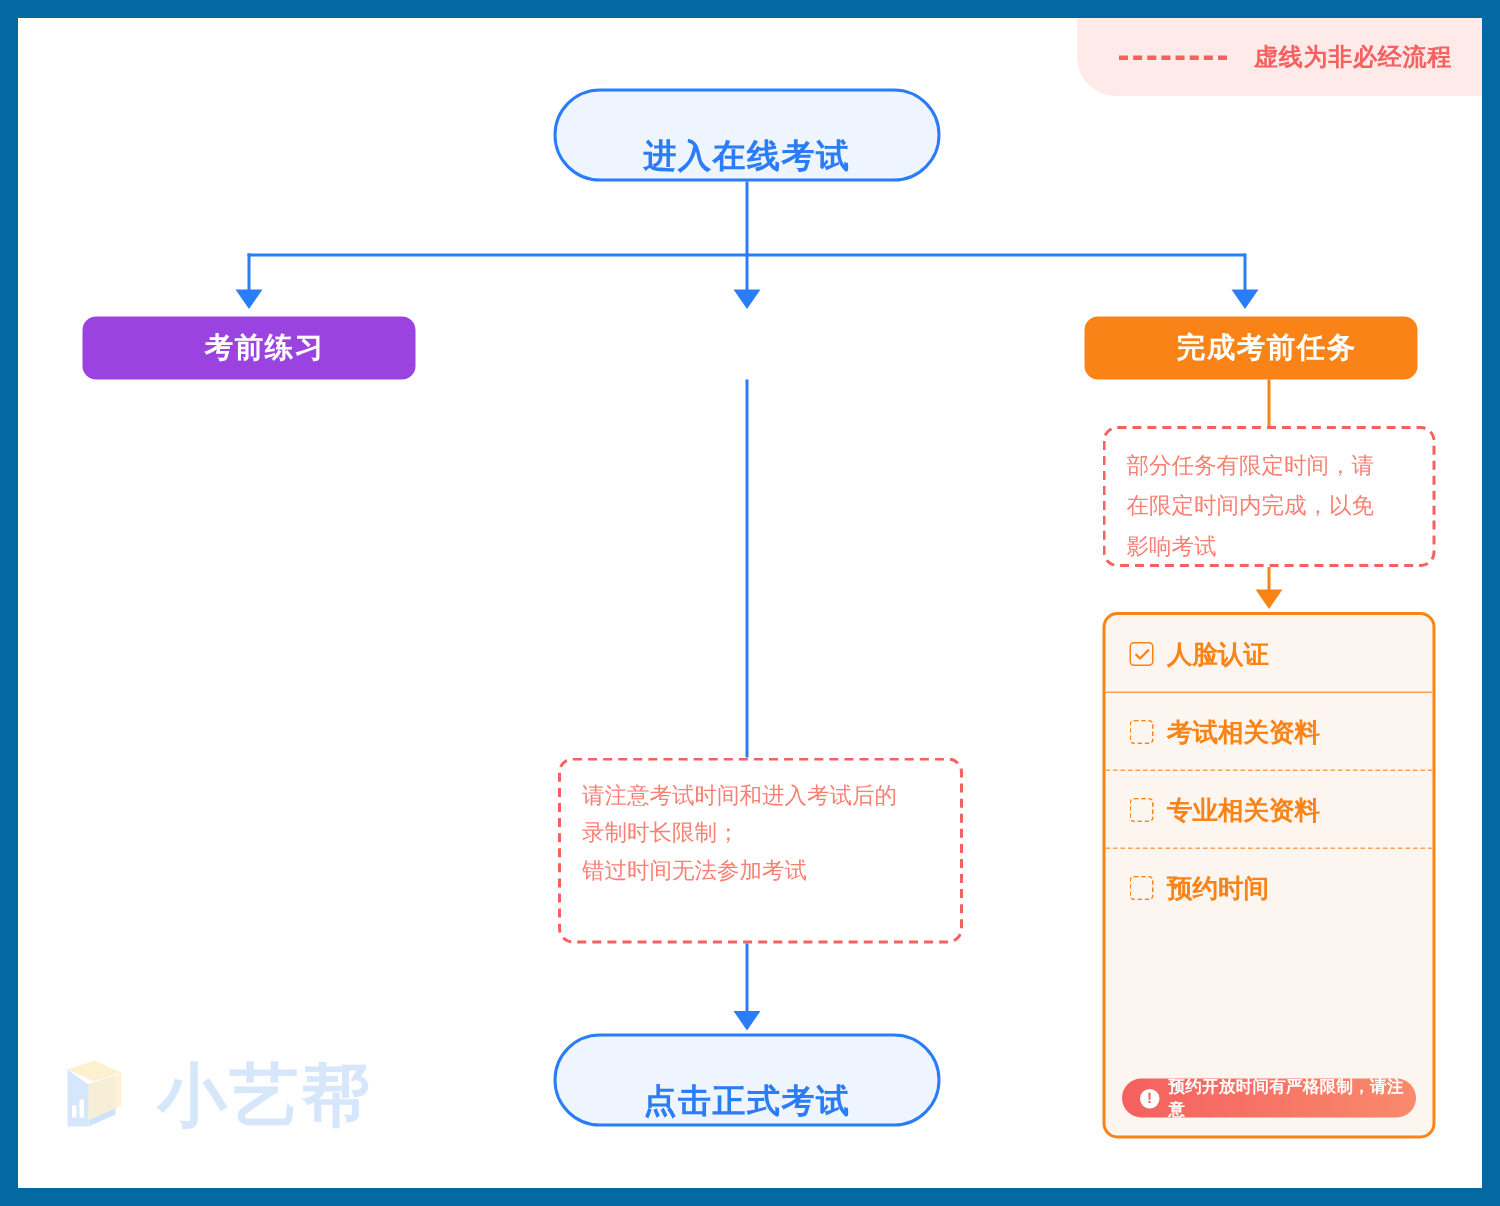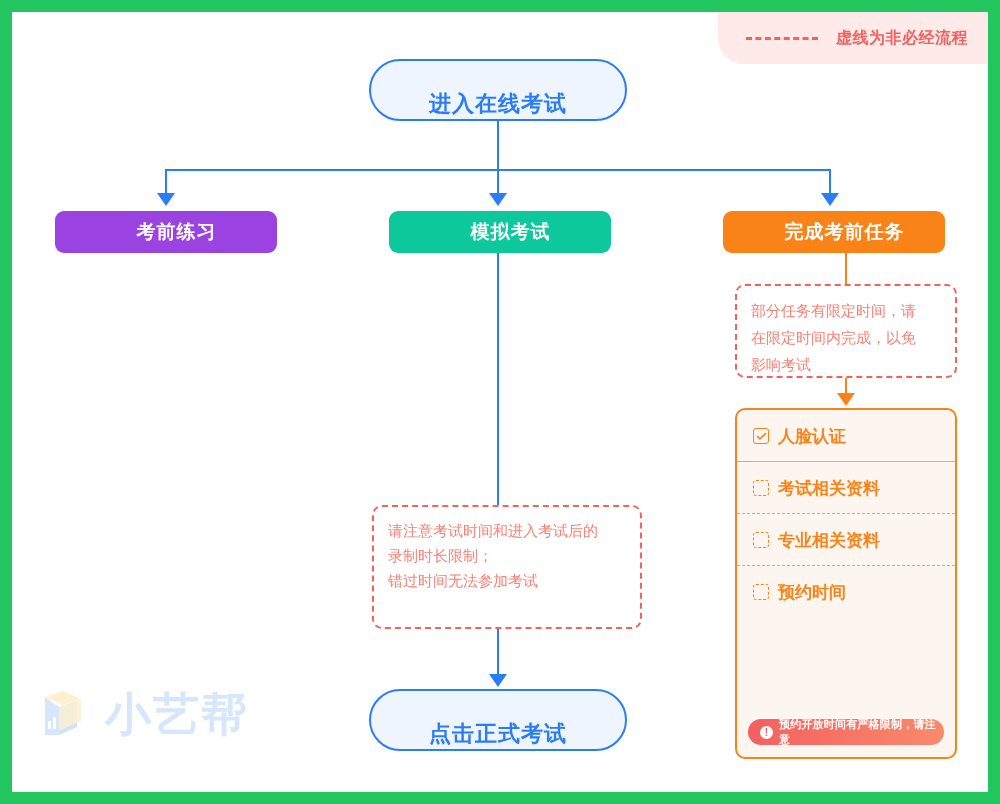--- a/index.html
+++ b/index.html
@@ -11,21 +11,21 @@
     height: 804px;
     background: #cfe3fb;
     font-family: "Liberation Sans", "DejaVu Sans", sans-serif;
     overflow: hidden;
   }
   #page {
     position: absolute;
     left: 0; top: 0;
     width: 1000px;
     height: 804px;
-    background: #22c55e;
+    background: #0369a1;
   }
   #canvas {
     position: absolute;
     left: 12px;
     top: 12px;
     width: 976px;
     height: 780px;
     background: #ffffff;
     overflow: hidden;
   }
@@ -249,21 +249,21 @@
     line-height: 13px;
     text-align: center;
     margin-right: 6px;
     flex: none;
   }
 
   
   #watermark {
     position: absolute;
     left: 25px;
-    top: 672px;
+    top: 688px;
     display: flex;
     align-items: center;
   }
   #watermark .wm-text {
     color: #d6e6fb;
     font-size: 46px;
     font-weight: bold;
     letter-spacing: 2px;
     margin-left: 12px;
   }
@@ -287,23 +287,20 @@
     <div class="line-h" style="left:153px; top:157px; width:665px;"></div>
     <div class="line-v" style="left:153px; top:157px; height:26px;"></div>
     <div class="line-v" style="left:485px; top:157px; height:26px;"></div>
     <div class="line-v" style="left:817px; top:157px; height:26px;"></div>
     <div class="arrow-down" style="left:145px; top:181px;"></div>
     <div class="arrow-down" style="left:477px; top:181px;"></div>
     <div class="arrow-down" style="left:809px; top:181px;"></div>
 
     <div id="node-practice" class="rect-node">
       <span>考前练习</span>
-    </div>
-    <div id="node-mock" class="rect-node">
-      <span>模拟考试</span>
     </div>
     <div id="node-tasks" class="rect-node">
       <span>完成考前任务</span>
     </div>
 
     <div class="line-v" style="left:485px; top:241px; height:252px;"></div>
 
     <div id="note-mock" class="note-box">
       <span class="note-line">请注意考试时间和进入考试后的</span>
       <span class="note-line">录制时长限制；</span>

